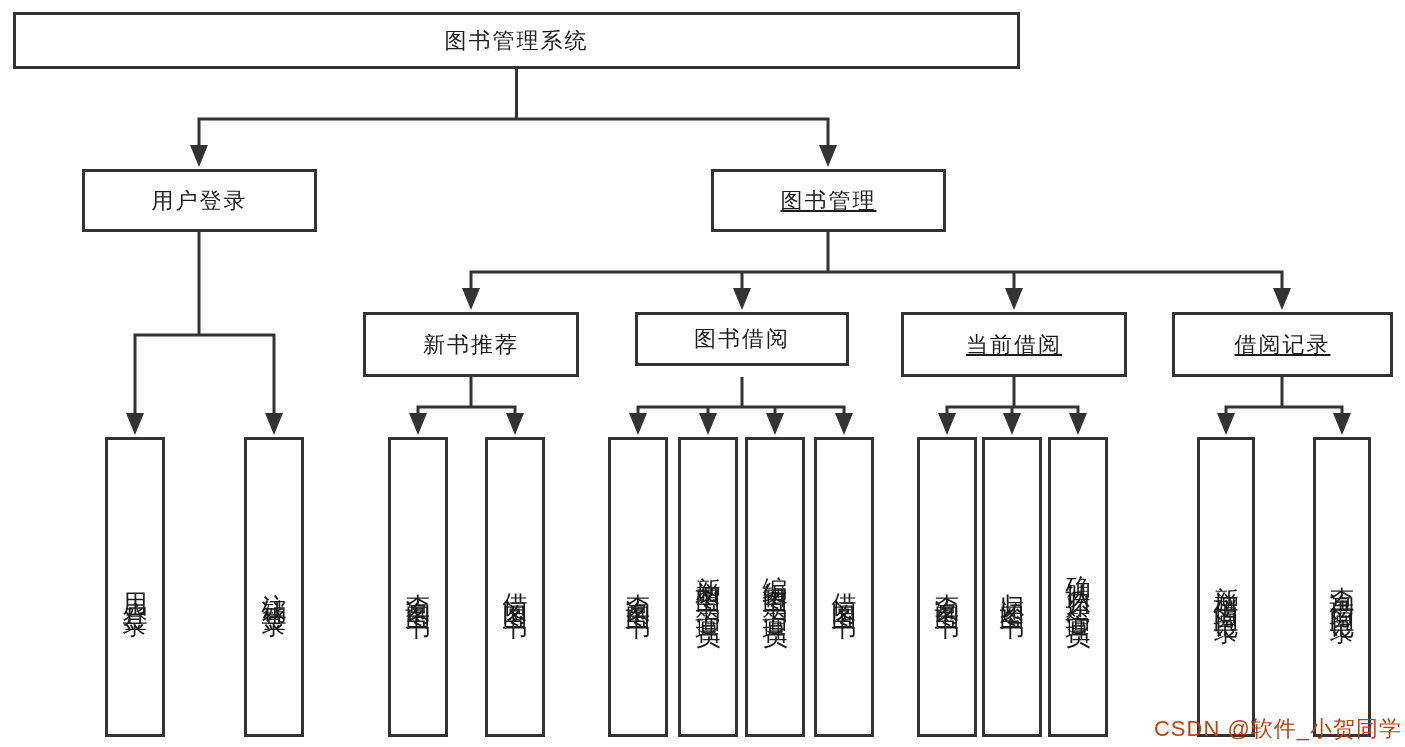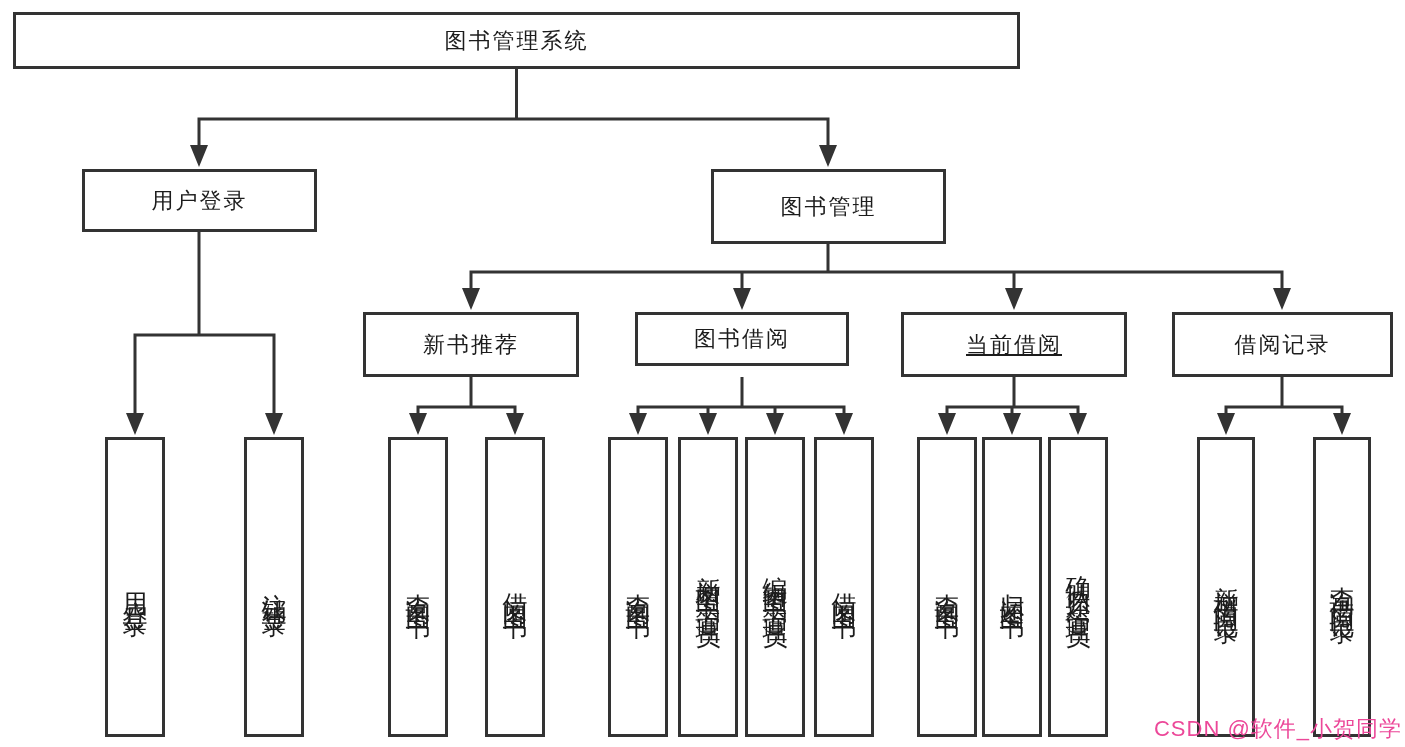--- a/index.html
+++ b/index.html
@@ -35,45 +35,45 @@
     writing-mode: vertical-rl;
     text-orientation: mixed;
     font-size: 25px;
     letter-spacing: 7px;
     line-height: 1;
     white-space: nowrap;
   }
   
   .n-root   { left: 13px;   top: 12px;  width: 1007px; height: 57px; text-align: right; }
   .n-l2a    { left: 82px;   top: 169px; width: 235px;  height: 63px; }
-  .n-l2b    { left: 711px;  top: 169px; width: 235px;  height: 75px; }
+  .n-l2b    { left: 711px;  top: 169px; width: 235px;  height: 63px; text-decoration: underline; }
   .n-l3a    { left: 363px;  top: 312px; width: 216px;  height: 65px; }
   .n-l3b    { left: 635px;  top: 312px; width: 214px;  height: 54px; }
   .n-l3c    { left: 901px;  top: 312px; width: 226px;  height: 65px; text-decoration: underline; }
-  .n-l3d    { left: 1172px; top: 312px; width: 221px;  height: 65px; }
+  .n-l3d    { left: 1172px; top: 312px; width: 221px;  height: 65px; text-decoration: underline; }
   .leaf     { top: 437px; width: 60px; height: 300px; }
   .n-g1c1   { left: 105px; }
   .n-g1c2   { left: 244px; }
   .n-g2c1   { left: 388px; }
   .n-g2c2   { left: 485px; }
   .n-g3c1   { left: 608px; }
   .n-g3c2   { left: 678px; }
   .n-g3c3   { left: 745px; }
   .n-g3c4   { left: 814px; }
   .n-g4c1   { left: 917px; }
   .n-g4c2   { left: 982px; }
   .n-g4c3   { left: 1048px; }
   .n-g5c1   { left: 1197px; width: 58px; }
   .n-g5c2   { left: 1313px; width: 58px; }
   #watermark {
     position: absolute;
     right: 3px;
     bottom: 3px;
     font-size: 22px;
-    color: #ec4899;
+    color: #c2410c;
     letter-spacing: 1px;
     white-space: nowrap;
     z-index: 5;
   }
 </style>
 </head>
 <body>
 
 <div id="canvas">
 

